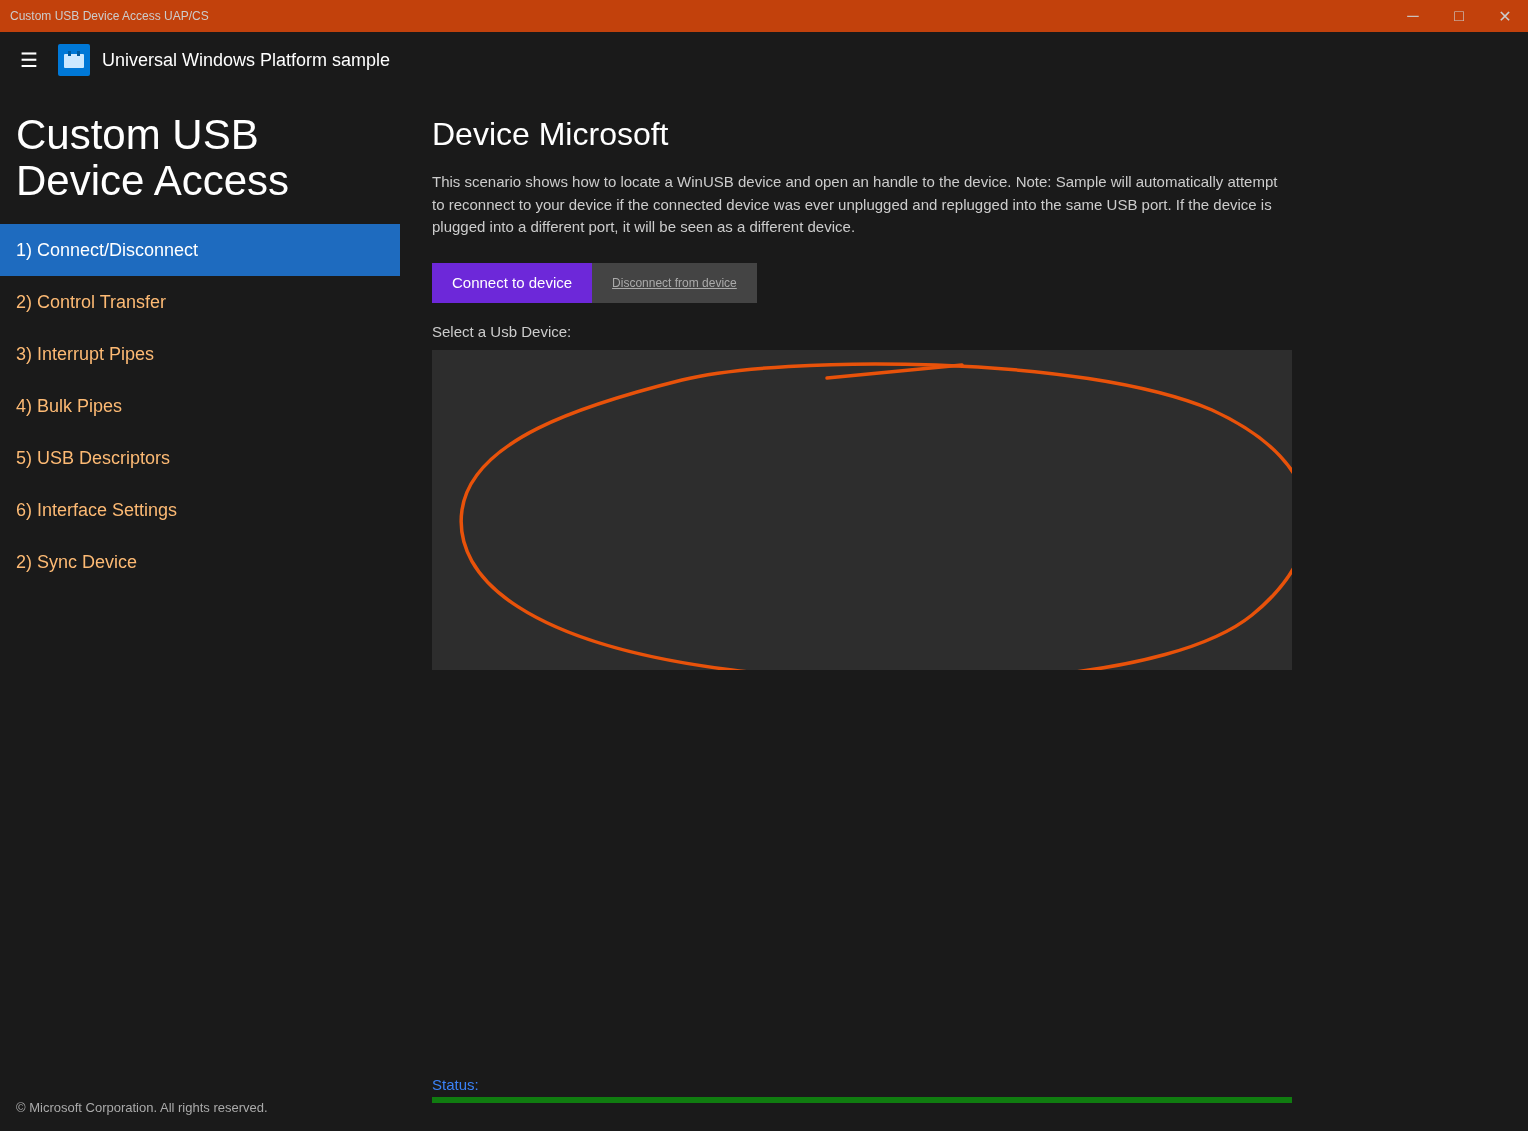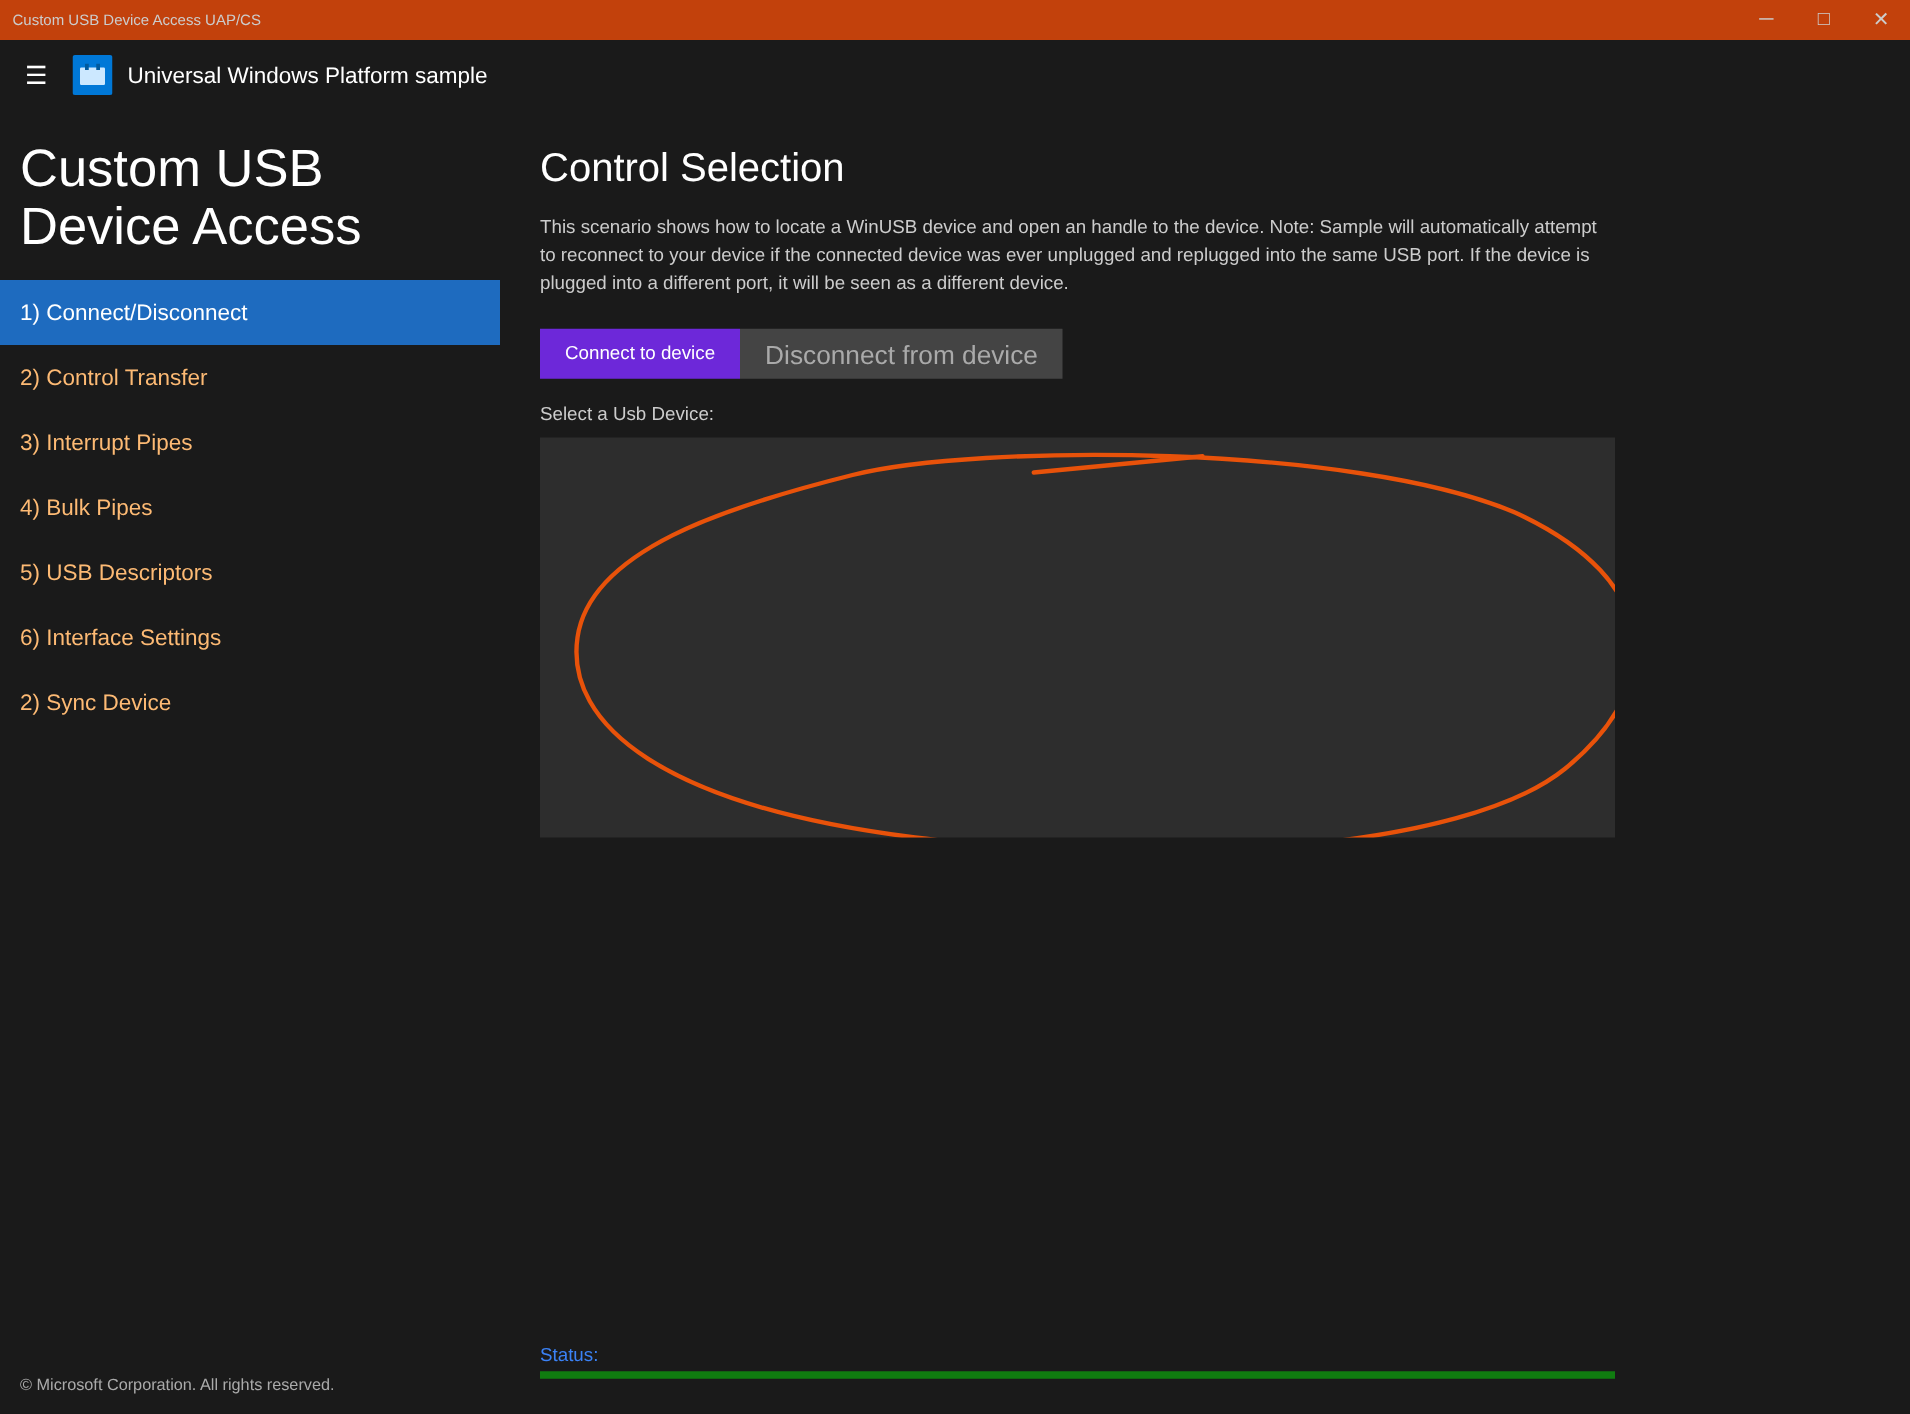--- a/index.html
+++ b/index.html
@@ -174,23 +174,24 @@
       padding: 10px 20px;
       font-size: 15px;
       cursor: pointer;
       height: 40px;
     }
     .btn-disconnect {
       background: #444444;
       color: #aaaaaa;
       border: none;
       padding: 10px 20px;
-      font-size: 21px;
+      font-size: 12px;
       cursor: pointer;
       height: 40px;
+      text-decoration: underline;
     }
 
     .select-label {
       font-size: 15px;
       color: #cccccc;
       margin-bottom: 10px;
     }
 
     
     .device-list-box {
@@ -264,21 +265,21 @@
     <button class="nav-item">5) USB Descriptors</button>
     <button class="nav-item">6) Interface Settings</button>
     <button class="nav-item">2) Sync Device</button>
 
     <div class="sidebar-footer">
       <div class="copyright">© Microsoft Corporation. All rights reserved.</div>
     </div>
   </div>
 
   <div class="content-area">
-    <h1 class="content-title">Control Selection</h1>
+    <h1 class="content-title">Device Microsoft</h1>
     <p class="description-text">This scenario shows how to locate a WinUSB device and open an handle to the device.
 Note: Sample will automatically attempt to reconnect to your device if the connected device was ever unplugged and replugged into the same USB port. If the device is plugged into a different port, it will be seen as a different device.</p>
 
     <div class="button-group">
       <button class="btn-connect">Connect to device</button>
       <button class="btn-disconnect">Disconnect from device</button>
     </div>
 
     <div class="select-label">Select a Usb Device:</div>
 

